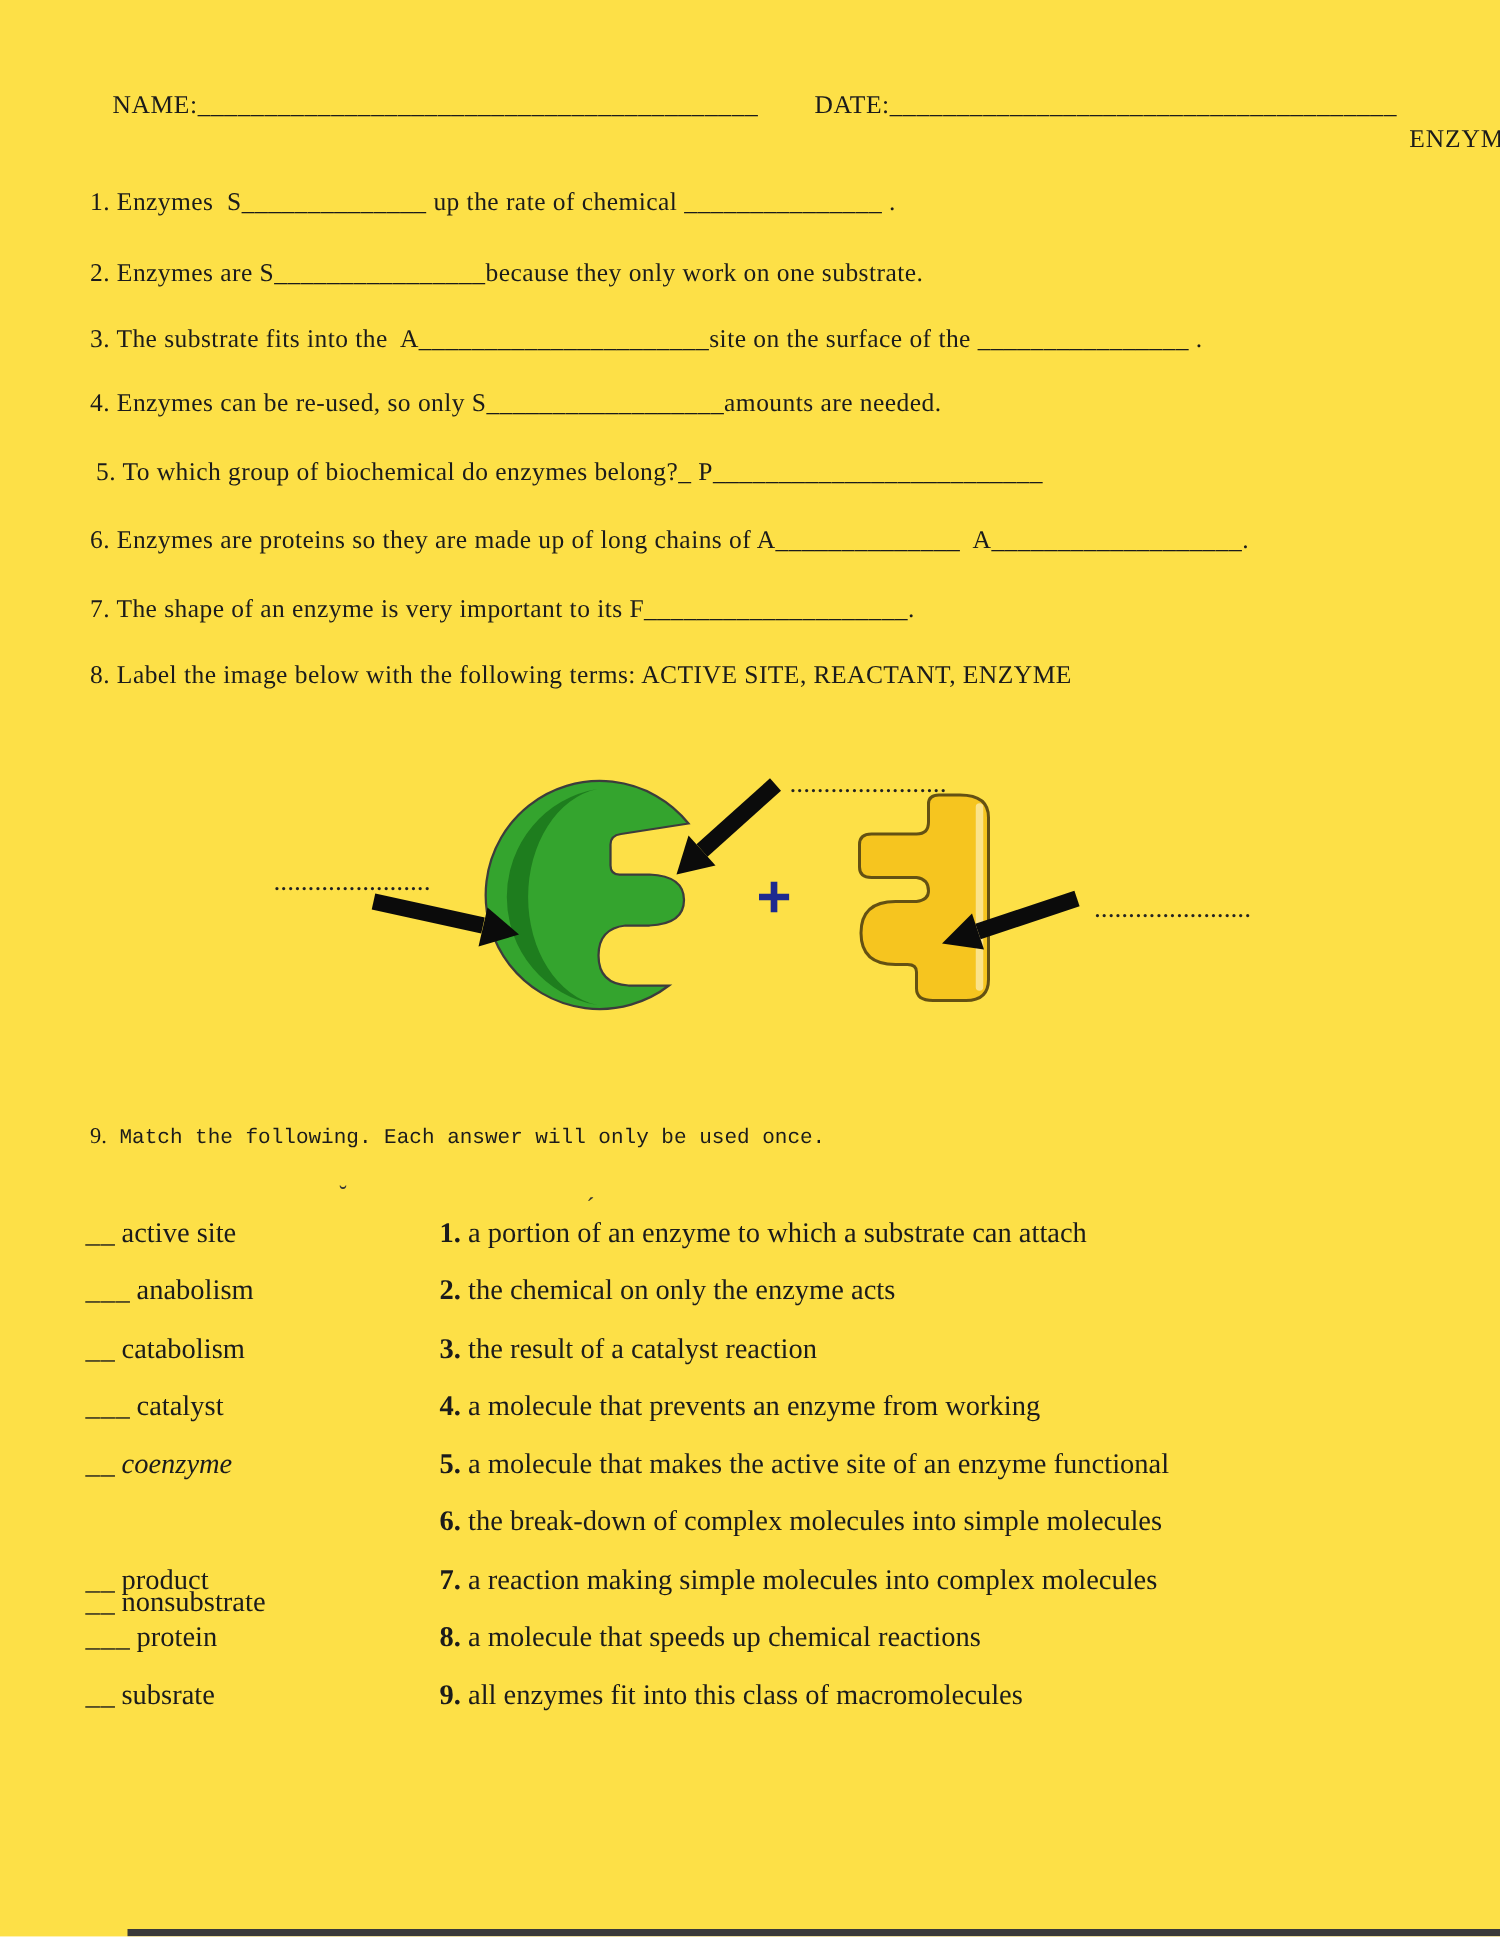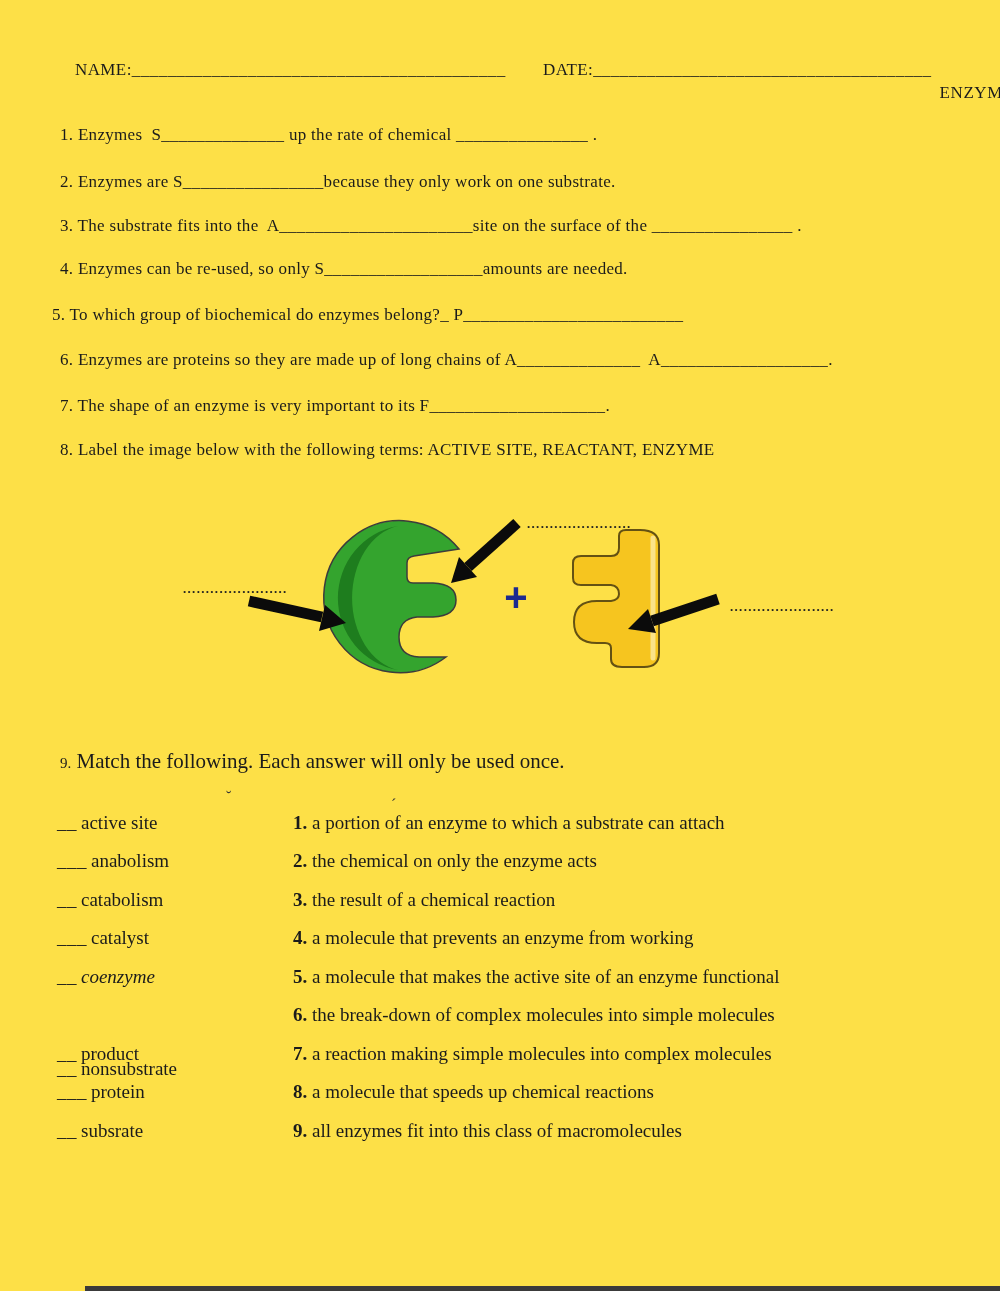--- a/index.html
+++ b/index.html
@@ -4,21 +4,21 @@
 <style>
   html,body{margin:0;padding:0;background:#fff;}
   .page{position:relative;width:1000px;height:1291px;background:#fde047;
         font-family:"Liberation Serif",serif;color:#1b1b1b;overflow:hidden;padding-left:24px;}
   .abs{position:absolute;white-space:pre;}
   .hdr{font-size:17px;letter-spacing:.4px;}
   .title{font-size:17px;letter-spacing:.6px;width:100%;text-align:center;}
   .q{font-size:17px;letter-spacing:.3px;}
   .dots{font-size:13px;font-weight:bold;letter-spacing:1.3px;color:#222;}
   .q9num{font-size:15px;}
-  .q9big{font-size:21px;}
+  .q9big{font-size:14px;font-family:Liberation Mono, monospace;}
   .mterm{font-size:19px;}
   .mblank{font-size:19px;letter-spacing:.5px;}
   .mdef{font-size:19px;}
   .mnum{font-weight:bold;}
   .mark{font-size:16px;color:#333;}
   .bottombar{position:absolute;left:85px;right:0;bottom:0;height:5px;background:#3a3a3a;}
   svg{position:absolute;left:0;top:0;}
 </style>
 </head>
 <body>
@@ -27,21 +27,21 @@
 
   <div class="abs hdr" style="left:75px;top:60px;"><span>NAME:</span><span>__________________________________________</span></div>
   <div class="abs hdr" style="left:543px;top:60px;"><span>DATE:</span><span>______________________________________</span></div>
 
   <div class="abs title" style="left:0;top:83px;text-align:right;">ENZYMES</div>
 
   <div class="abs q" style="left:60px;top:125px;">1. Enzymes  S______________ up the rate of chemical _______________ .</div>
   <div class="abs q" style="left:60px;top:172px;">2. Enzymes are S________________because they only work on one substrate.</div>
   <div class="abs q" style="left:60px;top:216px;font-family:Liberation Serif, serif;">3. The substrate fits into the  A______________________site on the surface of the ________________ .</div>
   <div class="abs q" style="left:60px;top:259px;">4. Enzymes can be re-used, so only S__________________amounts are needed.</div>
-  <div class="abs q" style="left:52px;top:305px;text-align:center;">5. To which group of biochemical do enzymes belong?_ P_________________________</div>
+  <div class="abs q" style="left:64px;top:305px;text-align:center;">5. To which group of biochemical do enzymes belong?_ P_________________________</div>
   <div class="abs q" style="left:60px;top:350px;">6. Enzymes are proteins so they are made up of long chains of A______________  A___________________.</div>
   <div class="abs q" style="left:60px;top:396px;">7. The shape of an enzyme is very important to its F____________________.</div>
   <div class="abs q" style="left:60px;top:440px;">8. Label the image below with the following terms: ACTIVE SITE, REACTANT, ENZYME</div>
 
   <svg width="1000" height="1291" viewBox="0 0 1000 1291">
 
     <path stroke="#3C3C3C" stroke-width="1.5" d="M 459,549 L 414,556 Q 407,557 407,563 L 407,577 Q 407,583 413,583 L 433,583 Q 456,584 456,600 Q 456,616 433,617 L 417,617 Q 399,619 399,637 Q 399,656 419,657 L 446,657 A 76,76 0 1 1 459,549 Z" fill="#34A42E"></path>
 
     <path d="M 398,526 A 72,73 0 0 0 398,670 A 55,73 0 0 1 398,526 Z" fill="#1E7D1E"></path>
 
@@ -67,21 +67,21 @@
   <span class="abs mark" style="left:226px;top:788px;">˘</span>
   <span class="abs mark" style="left:391px;top:796px;">´</span>
 
   <span class="abs" style="left:57px;top:812px;"><span class="mblank">__</span> <span class="mterm">active site</span></span>
   <span class="abs mdef" style="left:293px;top:812px;"><span class="mnum">1.</span><span> a portion of an enzyme to which a substrate can attach</span></span>
 
   <span class="abs" style="left:57px;top:850px;"><span class="mblank">___</span> <span class="mterm">anabolism</span></span>
   <span class="abs mdef" style="left:293px;top:850px;"><span class="mnum">2.</span><span> the chemical on only the enzyme acts</span></span>
 
   <span class="abs" style="left:57px;top:889px;"><span class="mblank">__</span> <span class="mterm">catabolism</span></span>
-  <span class="abs mdef" style="left:293px;top:889px;"><span class="mnum">3.</span><span> the result of a chemical reaction</span></span>
+  <span class="abs mdef" style="left:293px;top:889px;"><span class="mnum">3.</span><span> the result of a catalyst reaction</span></span>
 
   <span class="abs" style="left:57px;top:927px;"><span class="mblank">___</span> <span class="mterm">catalyst</span></span>
   <span class="abs mdef" style="left:293px;top:927px;"><span class="mnum">4.</span><span> a molecule that prevents an enzyme from working</span></span>
 
   <span class="abs" style="left:57px;top:966px;font-style:italic;"><span class="mblank">__</span> <span class="mterm">coenzyme</span></span>
   <span class="abs mdef" style="left:293px;top:966px;"><span class="mnum">5.</span><span> a molecule that makes the active site of an enzyme functional</span></span>
 
   <span class="abs" style="left:57px;top:1012px;margin-top:46px;"><span class="mblank">__</span> <span class="mterm">nonsubstrate</span></span>
   <span class="abs mdef" style="left:293px;top:1004px;"><span class="mnum">6.</span><span> the break-down of complex molecules into simple molecules</span></span>
 

